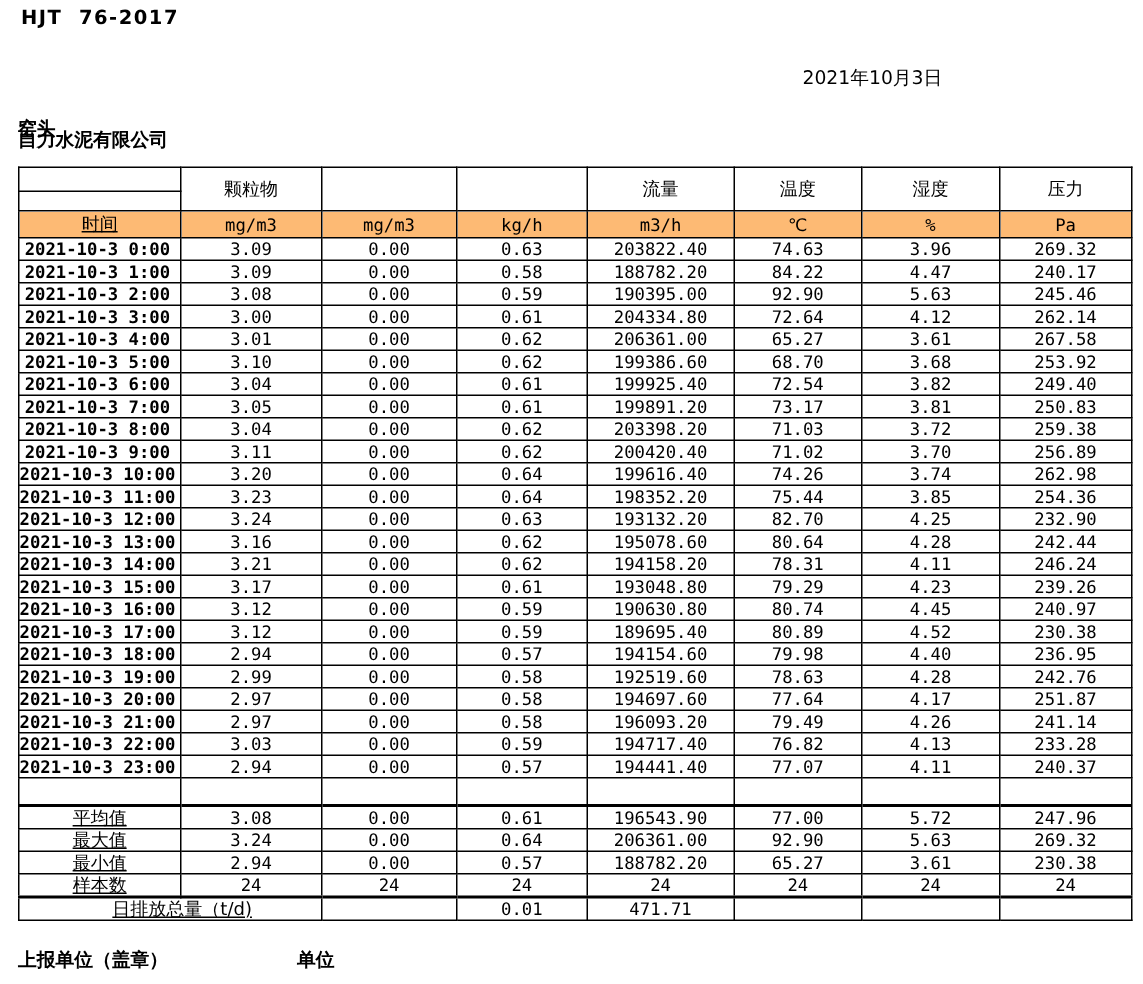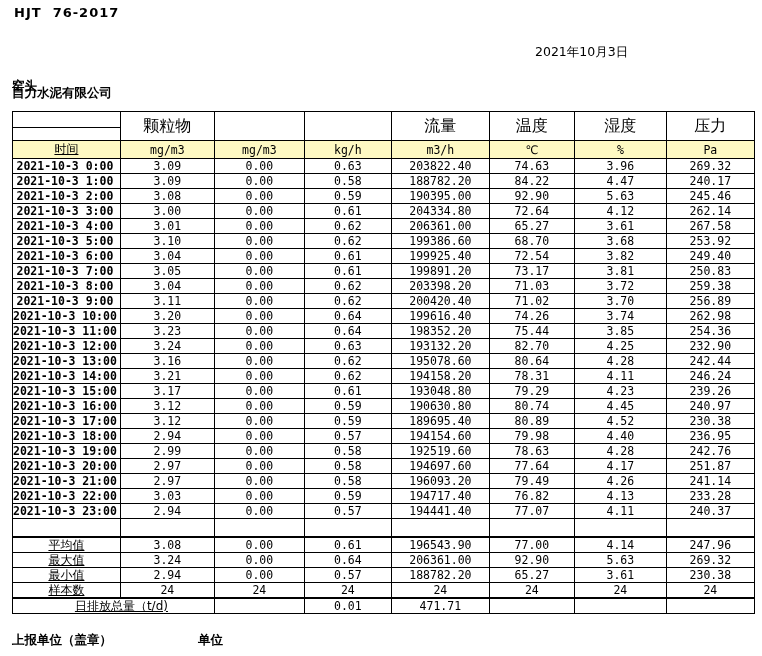--- a/index.html
+++ b/index.html
@@ -17,24 +17,24 @@
 
   table.report {
     position:absolute; left:12px; top:111px;
     border-collapse:collapse; table-layout:fixed;
   }
   .report th, .report td {
     border:1px solid #000; padding:0; margin:0;
     font-weight:normal; white-space:nowrap; overflow:hidden;
     text-align:center; vertical-align:middle;
   }
-  .report thead tr.gh1 th { height:15px; font-size:16px; font-family:Liberation Mono, monospace; }
+  .report thead tr.gh1 th { height:15px; font-size:12px; font-family:Liberation Mono, monospace; }
   .report thead tr.gh2 th { height:12px; }
   .report thead tr.units th {
-    background:#fef9c3; height:14px; font-size:11.5px;
+    background:#fdba74; height:14px; font-size:11.5px;
     font-family:"DejaVu Sans Mono", "DejaVu Sans", monospace;
   }
   .report thead tr.units th.time-h { font-family:"DejaVu Sans", sans-serif; font-size:12px; }
 
   .report tbody td {
     height:14px; line-height:14px; font-size:11.5px;
     font-family:"DejaVu Sans Mono", "DejaVu Sans", monospace;
   }
   .report tbody td.time-cell { text-align:center; padding-right:3px;font-weight:bold; }
   .report tbody tr.spacer td { height:17px; border-bottom:2px solid #000; }
@@ -345,21 +345,21 @@
           <td></td>
           <td></td>
         </tr>
         <tr>
           <td class="label-cell"><span class="ul">平均值</span></td>
           <td>3.08</td>
           <td>0.00</td>
           <td>0.61</td>
           <td>196543.90</td>
           <td>77.00</td>
-          <td>4.14</td>
+          <td>5.72</td>
           <td>247.96</td>
         </tr>
         <tr>
           <td class="label-cell"><span class="ul">最大值</span></td>
           <td>3.24</td>
           <td>0.00</td>
           <td>0.64</td>
           <td>206361.00</td>
           <td>92.90</td>
           <td>5.63</td>

